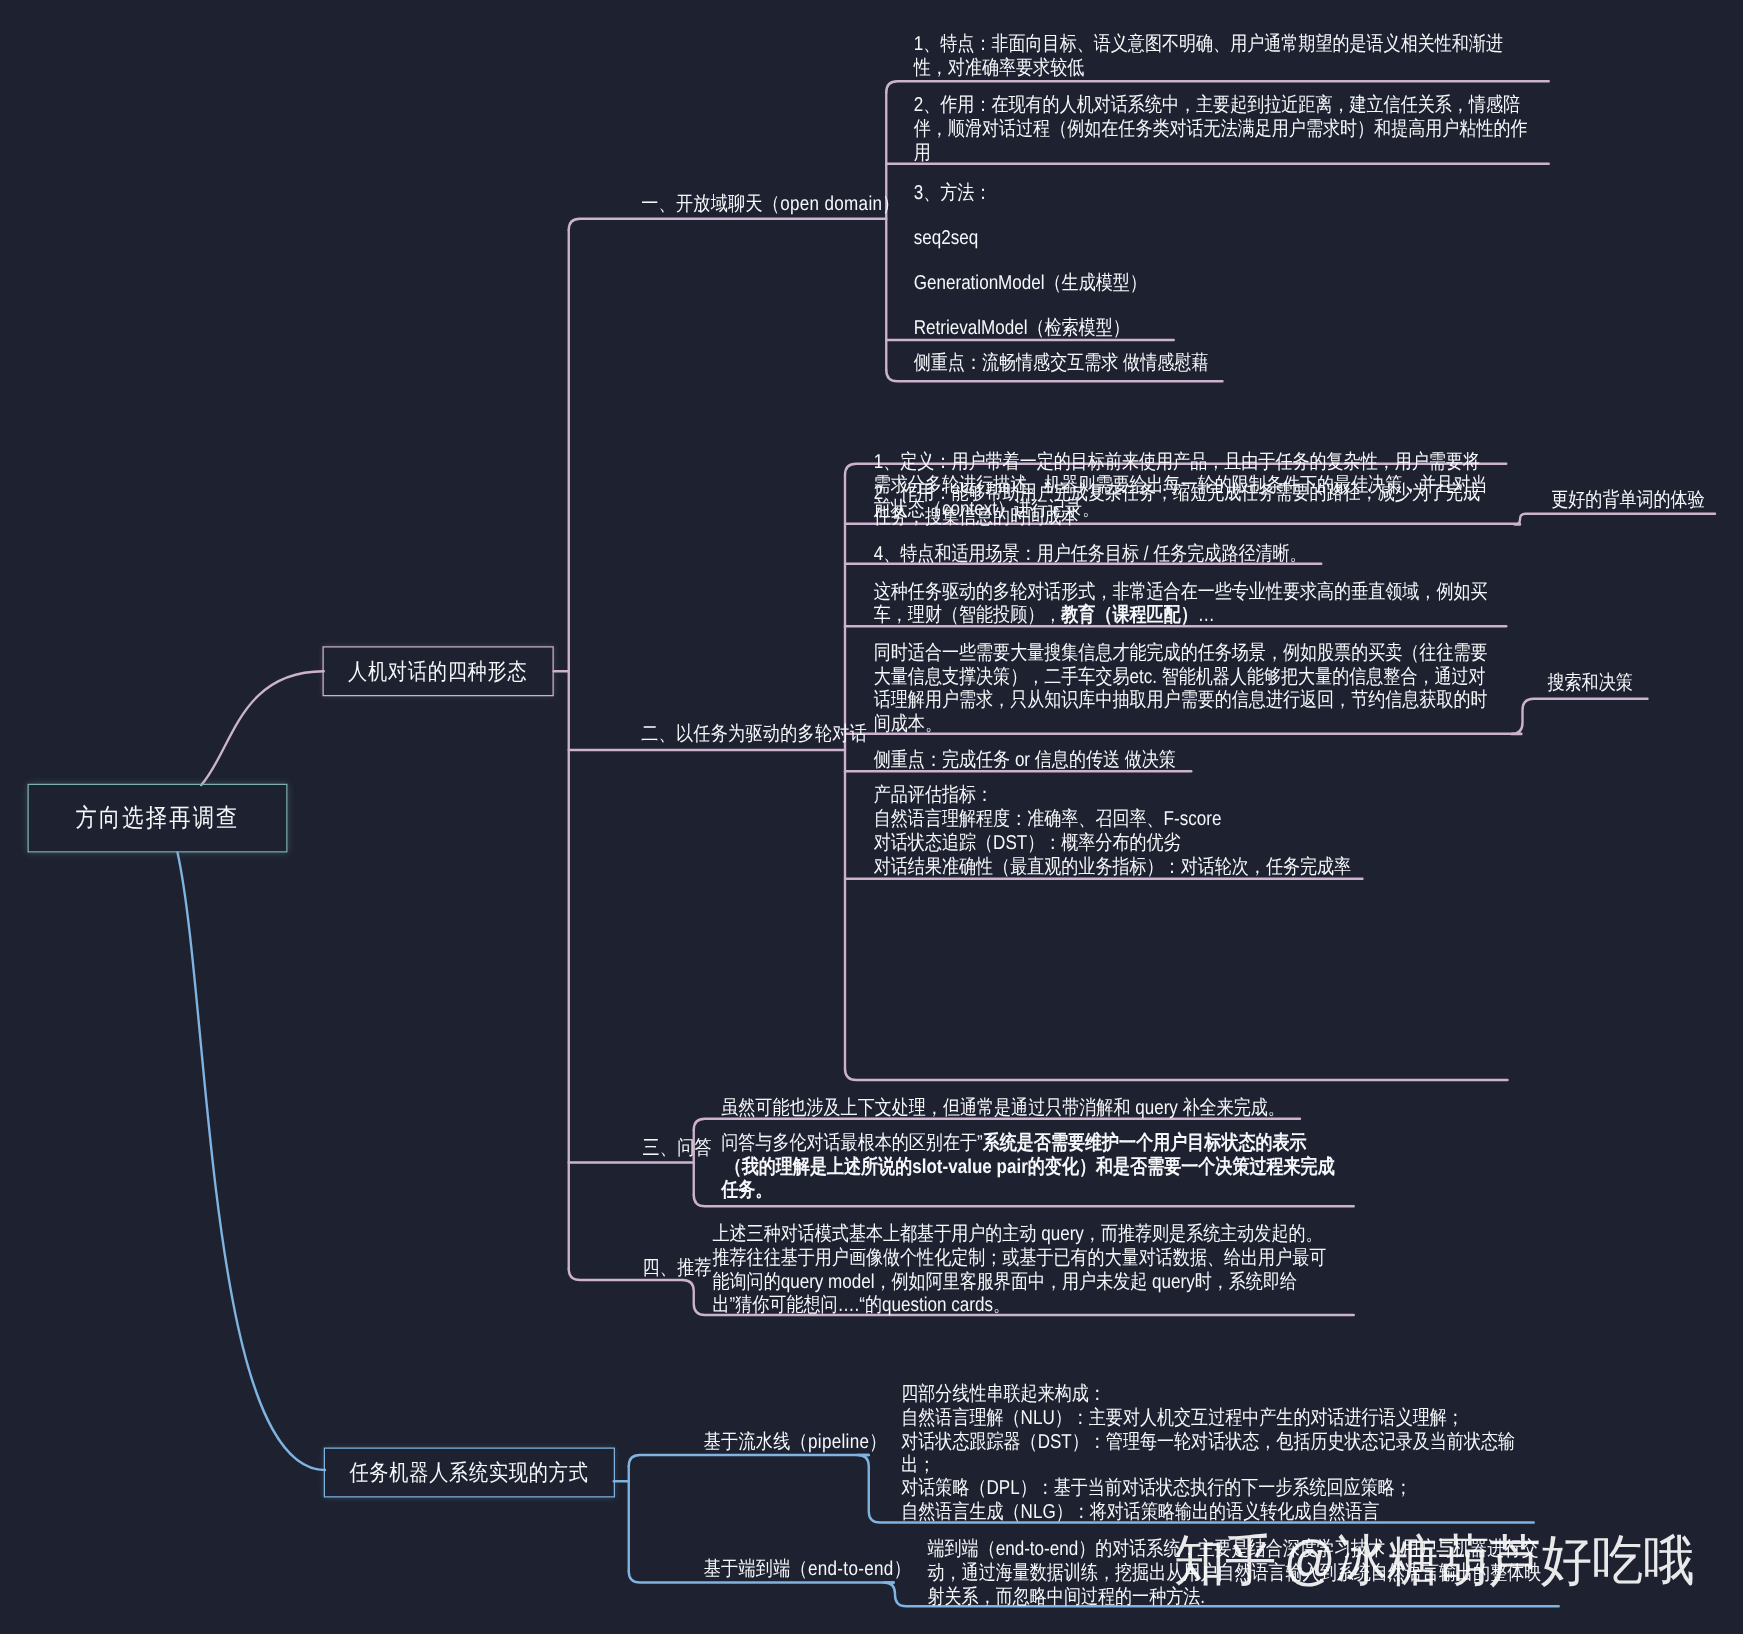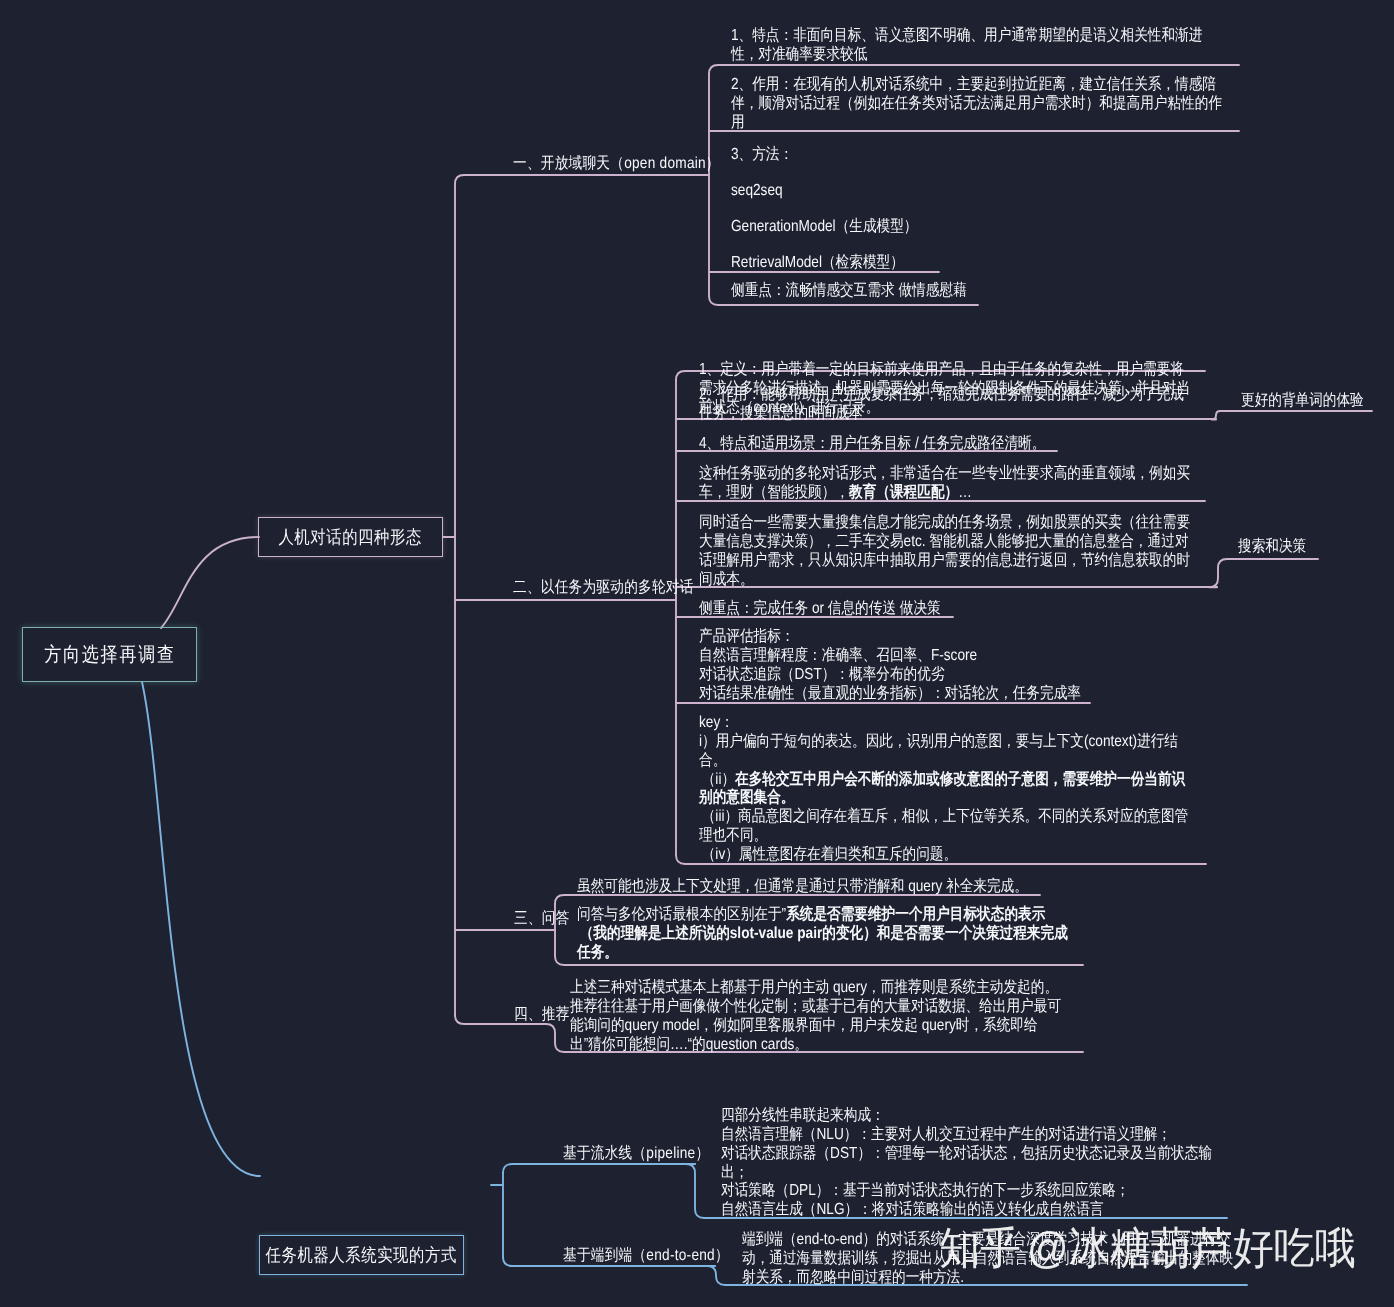--- a/index.html
+++ b/index.html
@@ -81,29 +81,29 @@
       <path d="M 1083 965 L 564 965 Q 555 965 555 956" fill="none" stroke="#cdb2ce" stroke-width="1.9" stroke-linecap="round" stroke-linejoin="round"></path>
       <path d="M 546 1024 Q 555 1024 555 1033 L 555 1043 Q 555 1052 564 1052 L 1083 1052" fill="none" stroke="#cdb2ce" stroke-width="1.9" stroke-linecap="round" stroke-linejoin="round"></path>
       <path d="M 491 1185 L 503 1185" fill="none" stroke="#7fb3e0" stroke-width="1.9" stroke-linecap="round" stroke-linejoin="round"></path>
       <path d="M 503 1173 L 503 1257" fill="none" stroke="#7fb3e0" stroke-width="1.9" stroke-linecap="round" stroke-linejoin="round"></path>
       <path d="M 695 1164 L 512 1164 Q 503 1164 503 1173" fill="none" stroke="#7fb3e0" stroke-width="1.9" stroke-linecap="round" stroke-linejoin="round"></path>
       <path d="M 715 1266 L 512 1266 Q 503 1266 503 1257" fill="none" stroke="#7fb3e0" stroke-width="1.9" stroke-linecap="round" stroke-linejoin="round"></path>
       <path d="M 695 1164 L 686 1164 Q 695 1164 695 1173 L 695 1209 Q 695 1218 704 1218 L 1227 1218" fill="none" stroke="#7fb3e0" stroke-width="1.9" stroke-linecap="round" stroke-linejoin="round"></path>
       <path d="M 715 1266 L 707 1266 Q 716 1266 716 1275 L 716 1276 Q 716 1285 725 1285 L 1247 1285" fill="none" stroke="#7fb3e0" stroke-width="1.9" stroke-linecap="round" stroke-linejoin="round"></path>
     </svg>
 
-  <div class="nd boxnode root" style="left:22px;top:627px;width:175px;height:55px;">
+  <div class="nd boxnode root" style="left:22px;top:627px;width:208px;height:55px;">
     <span class="cz">方向选择再调查</span>
   </div>
 
   <div class="nd boxnode" style="left:258px;top:517px;width:185px;height:40px;">
     <span class="cz">人机对话的四种形态</span>
   </div>
 
-  <div class="nd boxnode blue" style="left:259px;top:1235px;width:205px;height:40px;">
+  <div class="nd boxnode blue" style="left:259px;top:1158px;width:233px;height:40px;">
     <span class="cz">任务机器人系统实现的方式</span>
   </div>
 
   <div class="nd lbl" style="left:476px;top:154px;">
     <span class="cz">一、开放域聊天（open domain）</span>
     </div>
   <div class="nd lbl" style="left:476px;top:578px;">
     <span class="cz">二、以任务为驱动的多轮对话</span>
     </div>
   <div class="nd lbl" style="left:477px;top:909px;">
@@ -180,30 +180,20 @@
     <span class="cz">侧重点：完成任务 or 信息的传送 做决策</span>
     </div>
 
   <div class="nd leaf" style="left:699px;top:628px;">
     <span class="cz">产品评估指标：
 自然语言理解程度：准确率、召回率、F-score
 对话状态追踪（DST）：概率分布的优劣
 对话结果准确性（最直观的业务指标）：对话轮次，任务完成率</span>
     </div>
 
-  <div class="nd leaf" style="left:699px;top:714px;">
-    <span class="cz"><span>key：
-i）用户偏向于短句的表达。因此，识别用户的意图，要与上下文(context)进行结
-合。
- （ii）</span><span class="b">在多轮交互中用户会不断的添加或修改意图的子意图，需要维护一份当前识
-别的意图集合。</span><span>
- （iii）商品意图之间存在着互斥，相似，上下位等关系。不同的关系对应的意图管
-理也不同。
- （iv）属性意图存在着归类和互斥的问题。</span></span>
-    </div>
 
   <div class="nd leaf" style="left:577px;top:878px;">
     <span class="cz">虽然可能也涉及上下文处理，但通常是通过只带消解和 query 补全来完成。</span>
     </div>
 
   <div class="nd leaf" style="left:577px;top:906px;">
     <span class="cz"><span>问答与多伦对话最根本的区别在于”</span><span class="b">系统是否需要维护一个用户目标状态的表示
  （我的理解是上述所说的slot-value pair的变化）和是否需要一个决策过程来完成
 任务。</span></span>
     </div>

